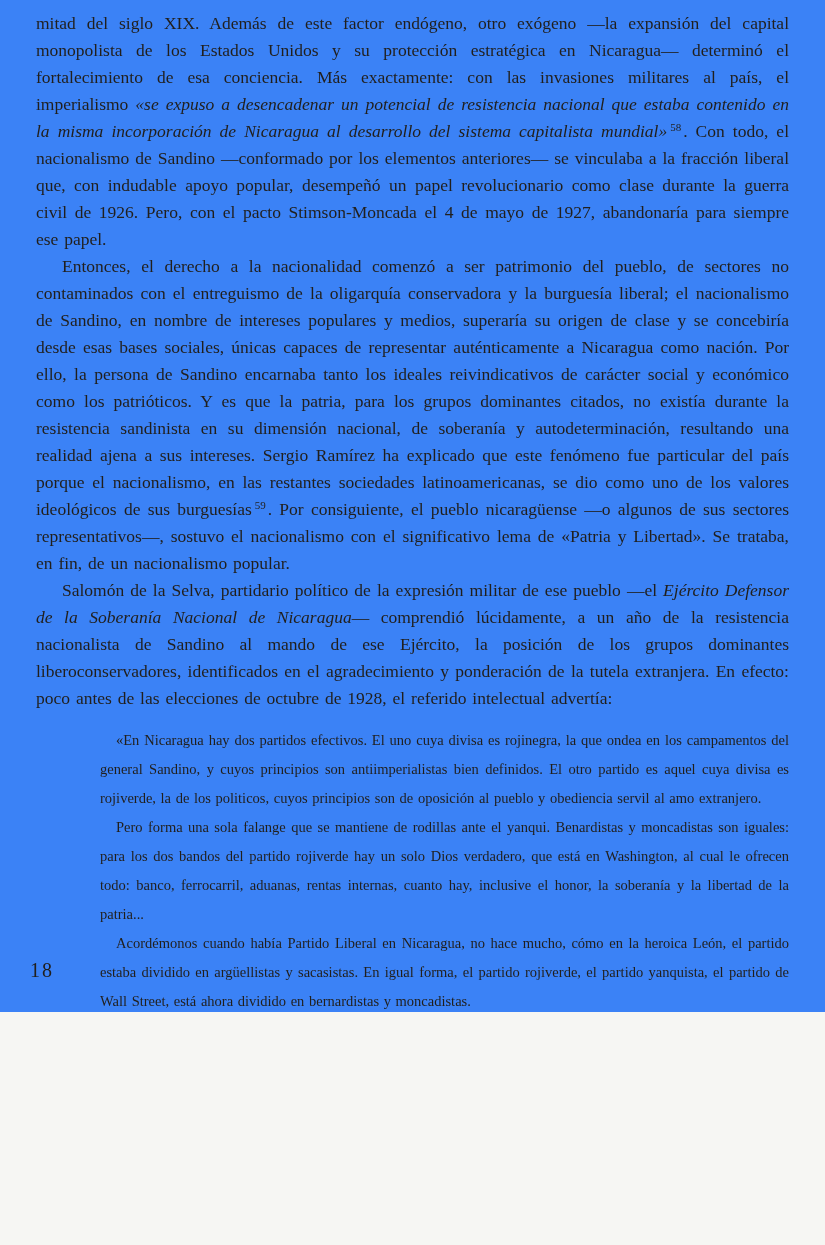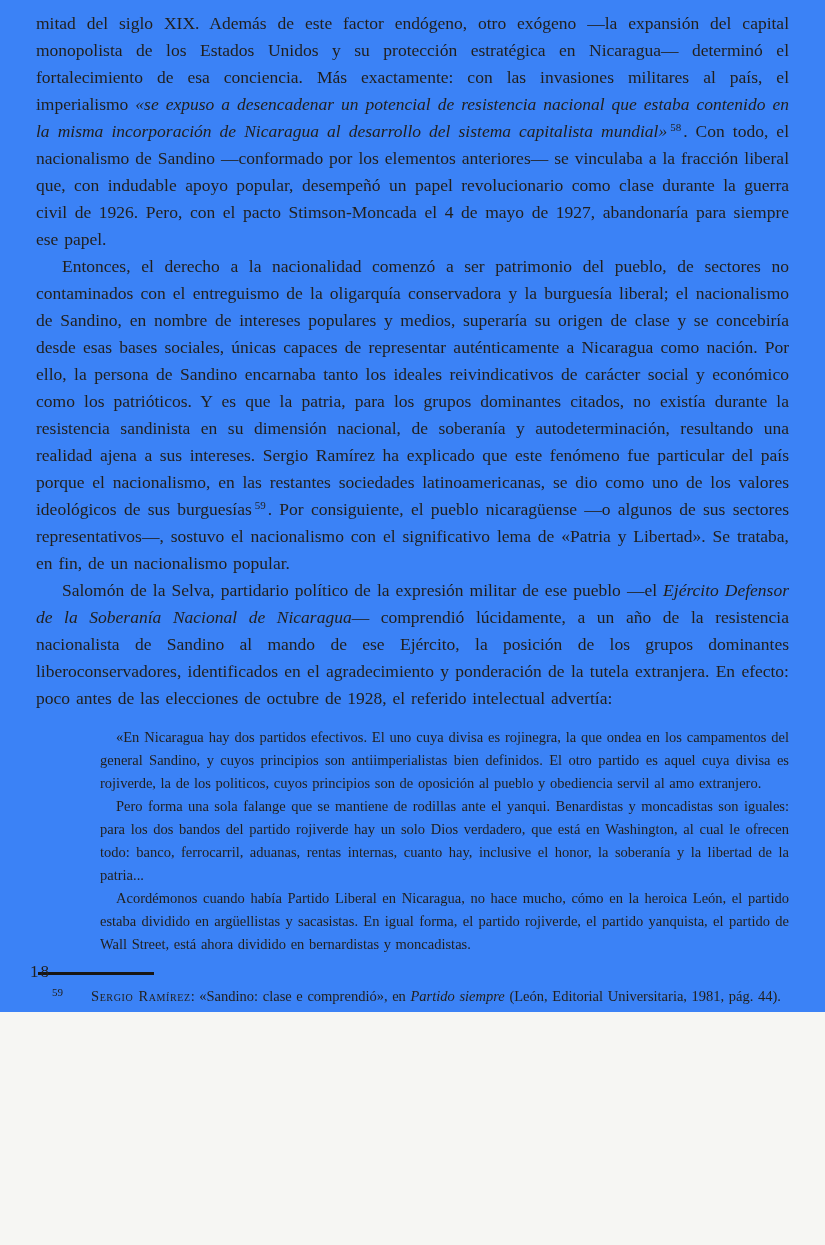--- a/index.html
+++ b/index.html
@@ -35,21 +35,21 @@
     position: relative;
     top: -6px;
     margin: 0 2px 0 3px;
   }
   .quote {
     margin: 14px 0 10px 64px;
   }
   .quote p {
     margin: 0;
     font-size: 14.5px;
-    line-height: 23px;
+    line-height: 29px;
     text-align: justify;
     text-indent: 16px;
     word-spacing: 1px;
   }
   .fn-rule {
     width: 116px;
     height: 3px;
     background: #181614;
     margin: 16px 0 10px 2px;
   }
@@ -64,21 +64,21 @@
   .footnotes sup.ref { top: -5px; margin: 0 4px 0 0; }
   .sc {
     font-variant: small-caps;
     letter-spacing: 0.6px;
     margin-left: 24px;
   }
   .page-number {
     position: absolute;
     left: 30px;
     bottom: 30px;
-    font-size: 17px;
+    font-size: 20px;
     letter-spacing: 2px;
   }
 </style>
 </head>
 <body>
 
 <div class="page">
 
   <div class="body-text">
 

